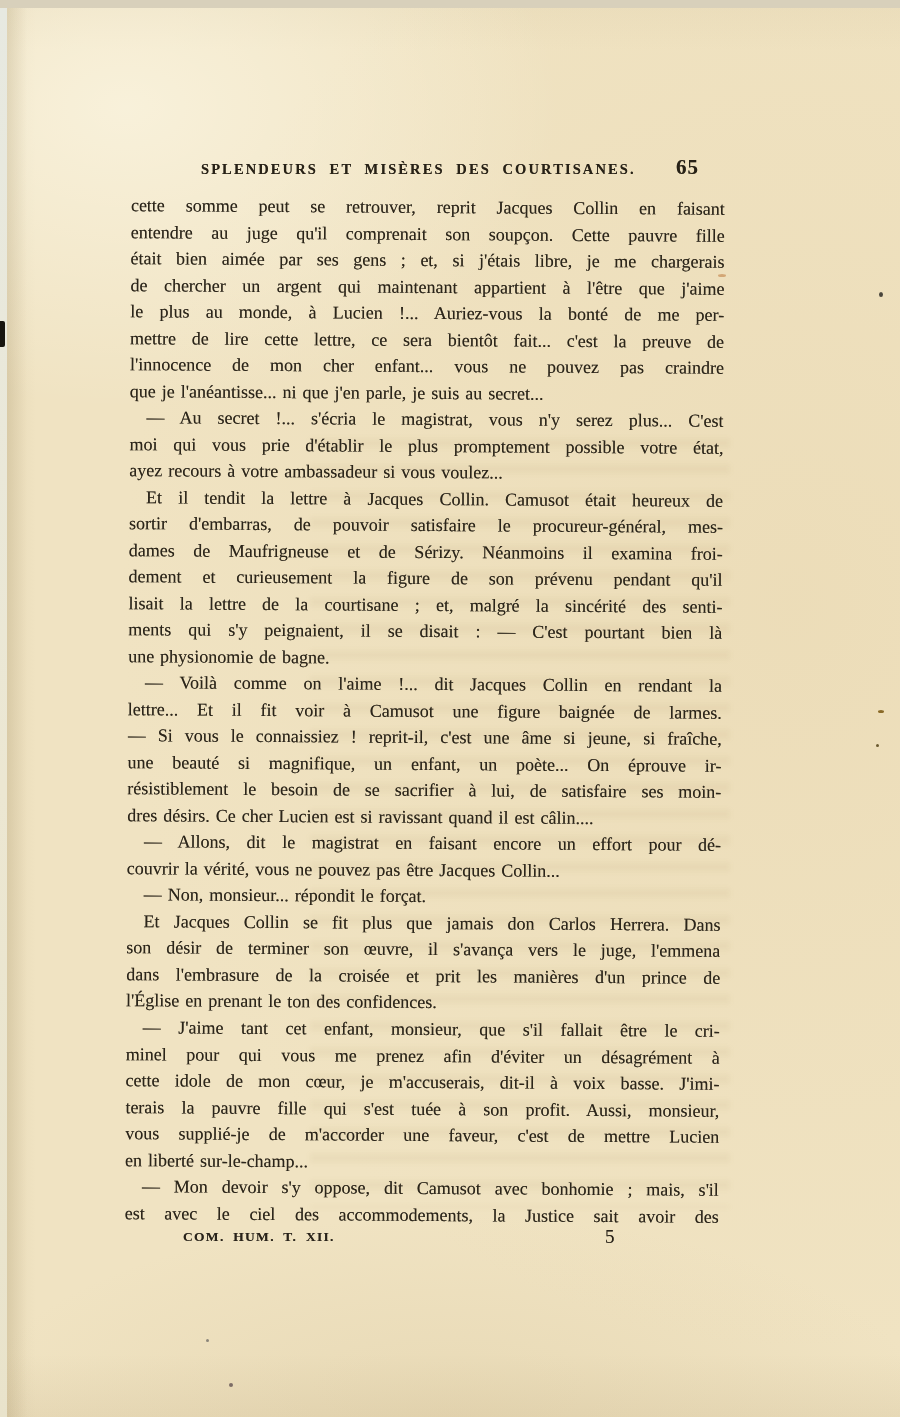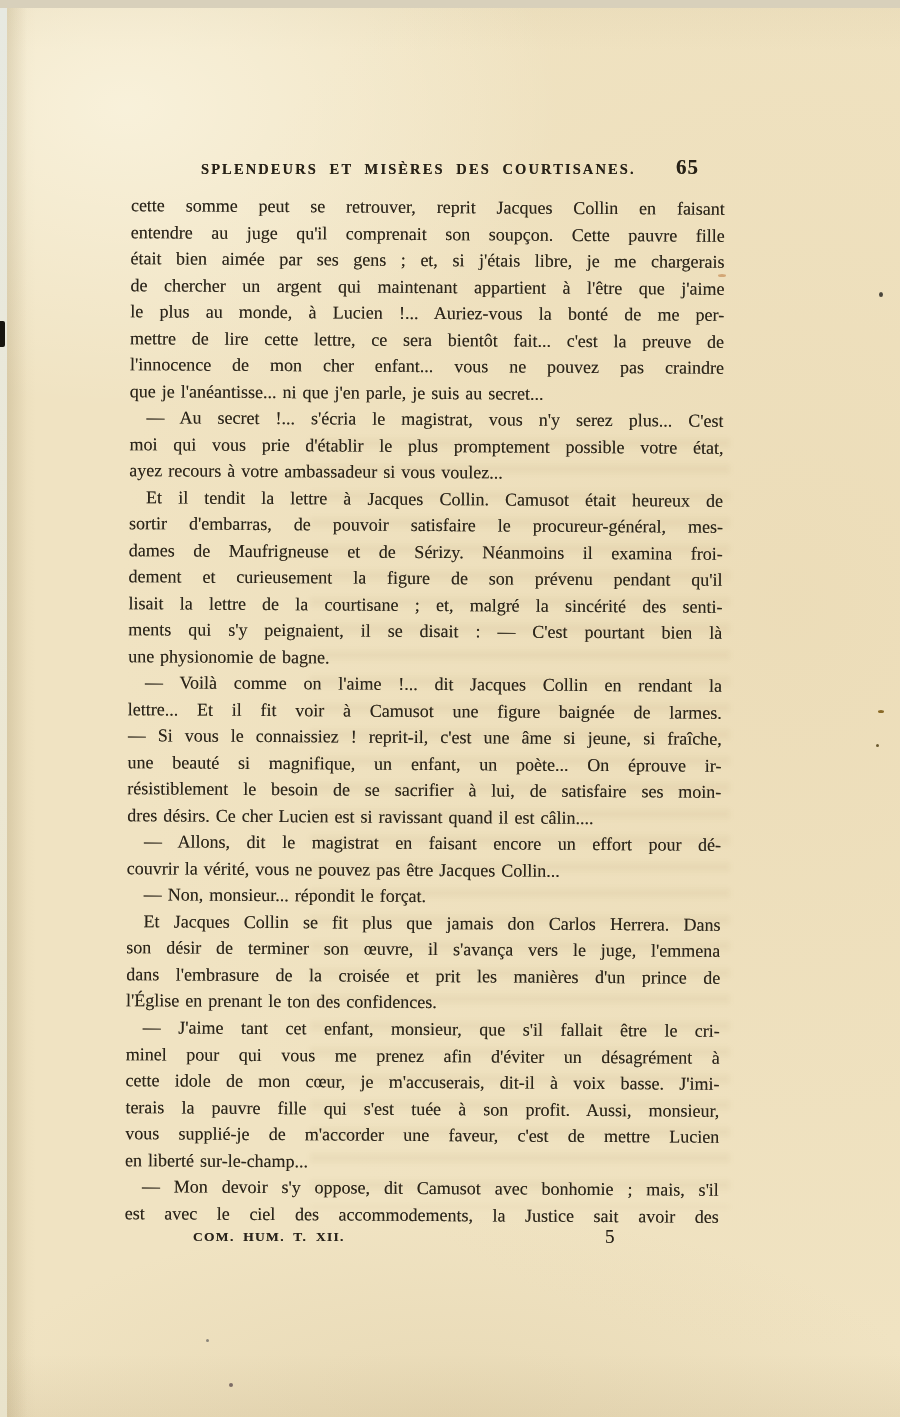--- a/index.html
+++ b/index.html
@@ -58,21 +58,21 @@
   }
   .line{
     height:26.53px;overflow:hidden;
     text-align:justify;text-align-last:justify;
     white-space:normal;
   }
   .line.indent{padding-left:17px;}
   .line.end{text-align-last:left;}
   .page-foot{position:absolute;top:1218px;left:0;width:100%;height:24px;}
   .foot-sig{
-    position:absolute;left:62px;top:3px;
+    position:absolute;left:52px;top:3px;
     font-weight:700;font-size:13.5px;letter-spacing:1.3px;word-spacing:4px;
     color:#29231a;text-shadow:0 0 0.5px rgba(41,35,26,0.5);
     white-space:nowrap;
   }
   .foot-sheet{
     position:absolute;left:474px;top:0;
     font-size:19px;color:#29231a;text-shadow:0 0 0.5px rgba(41,35,26,0.5);
   }
 </style>
 </head>

